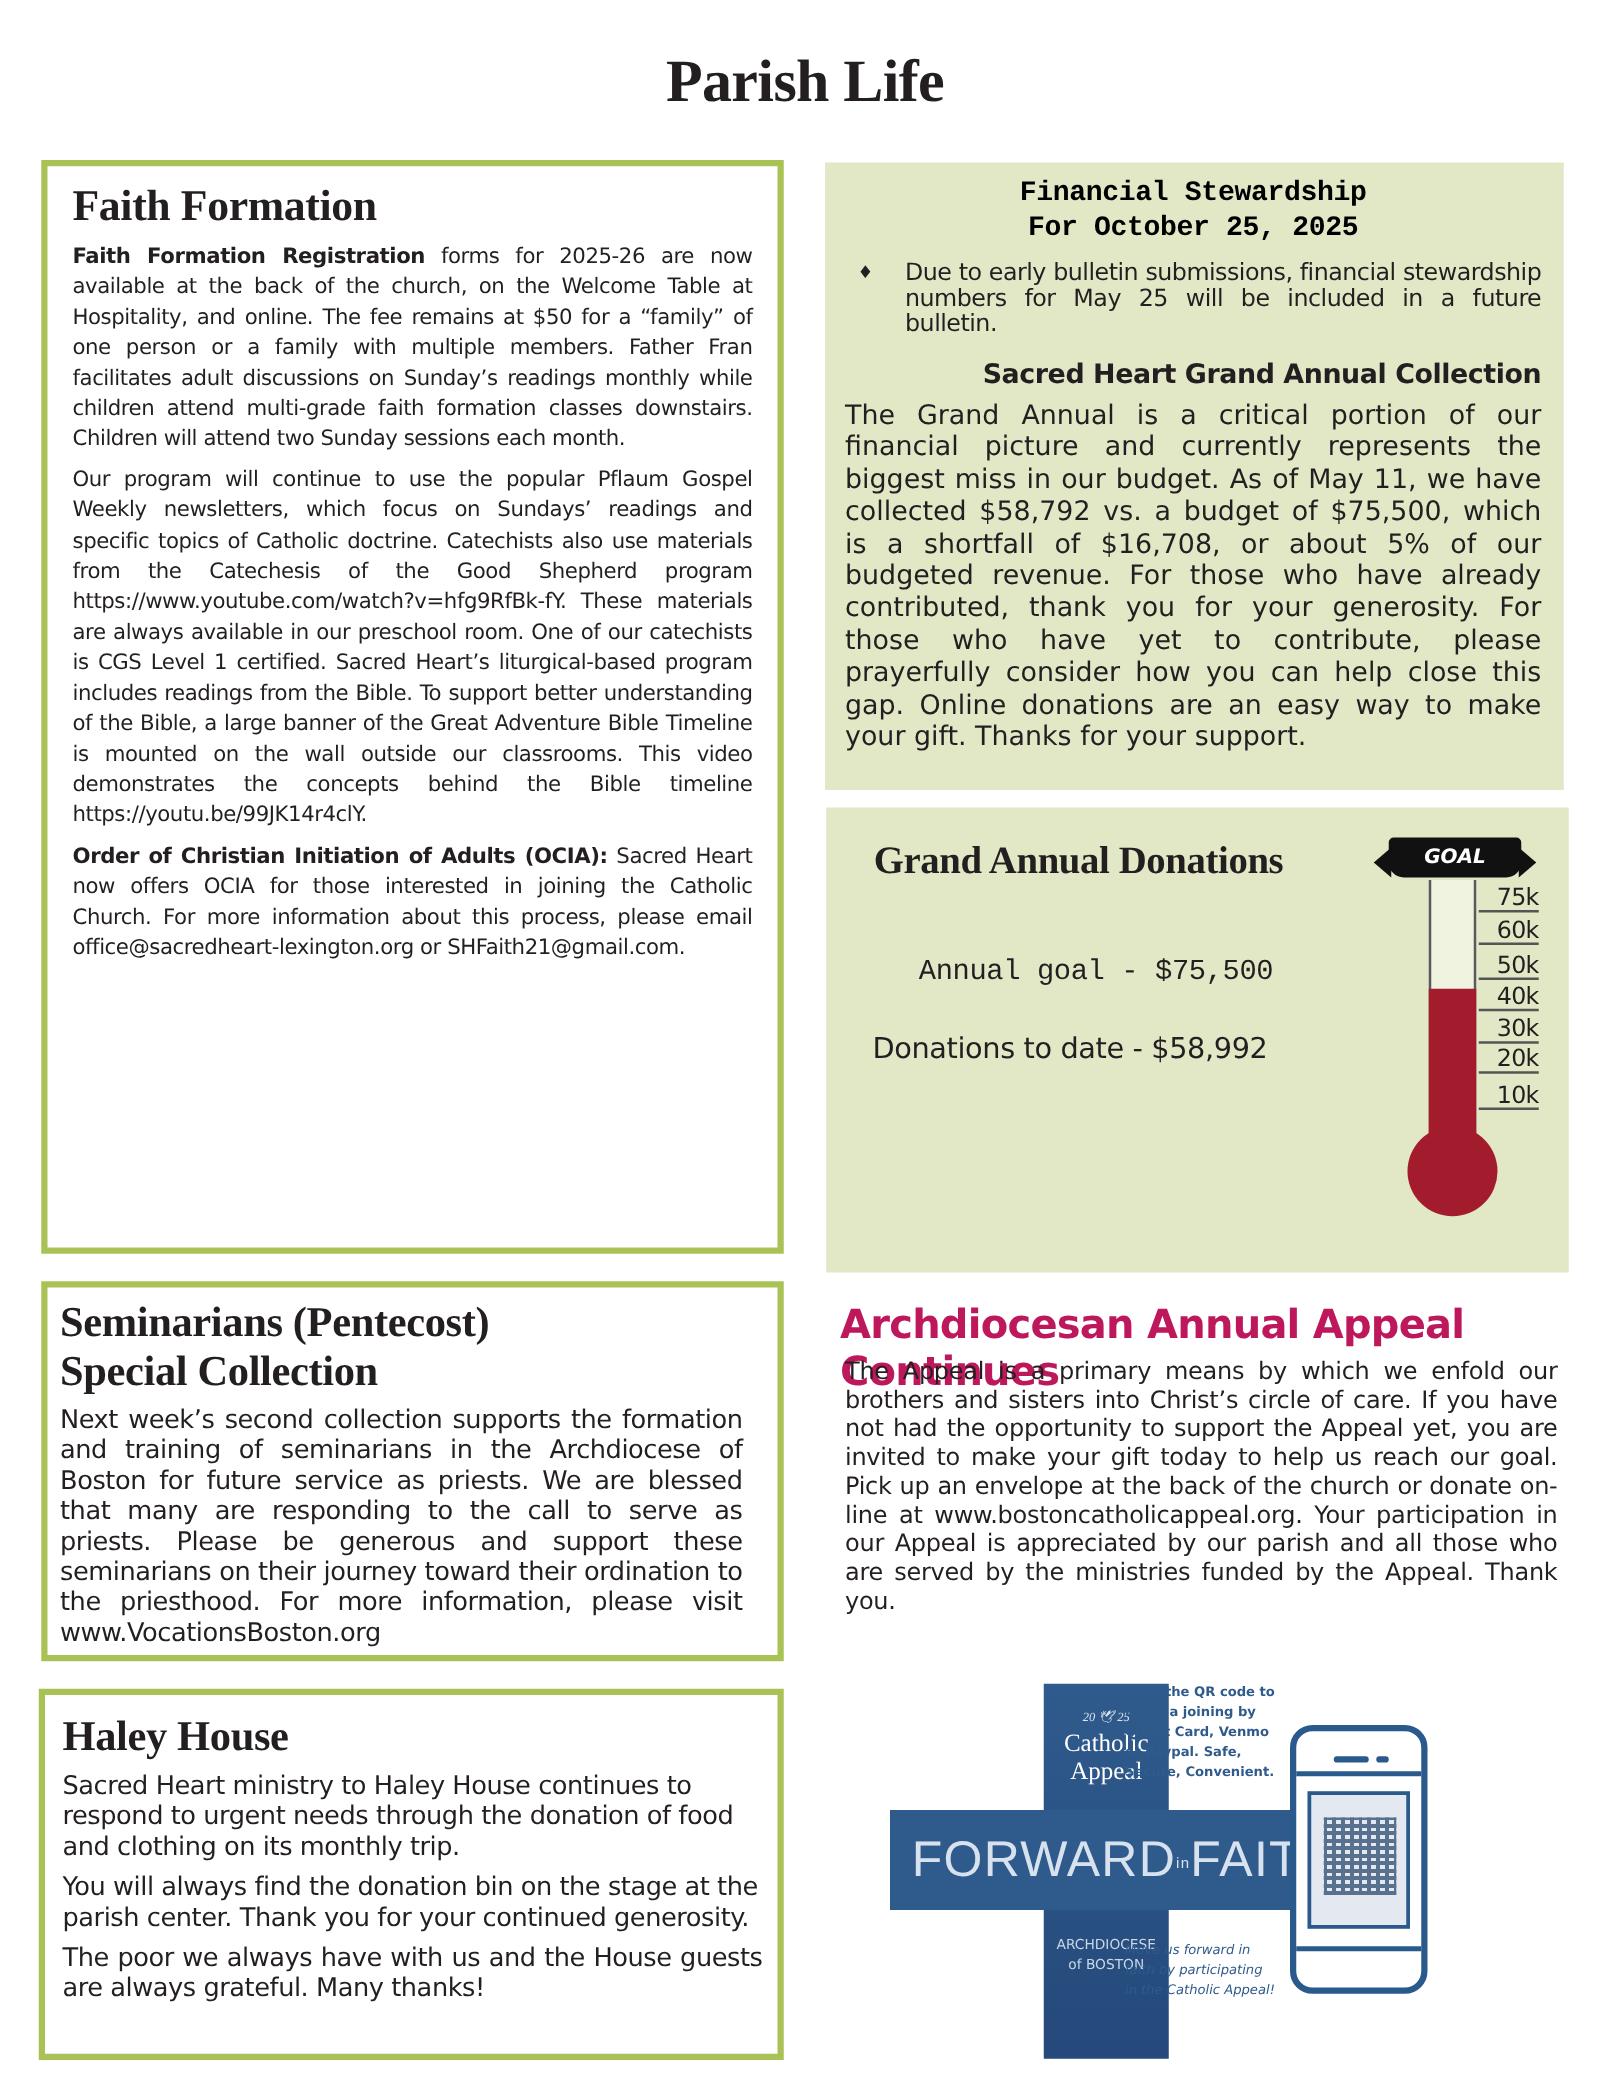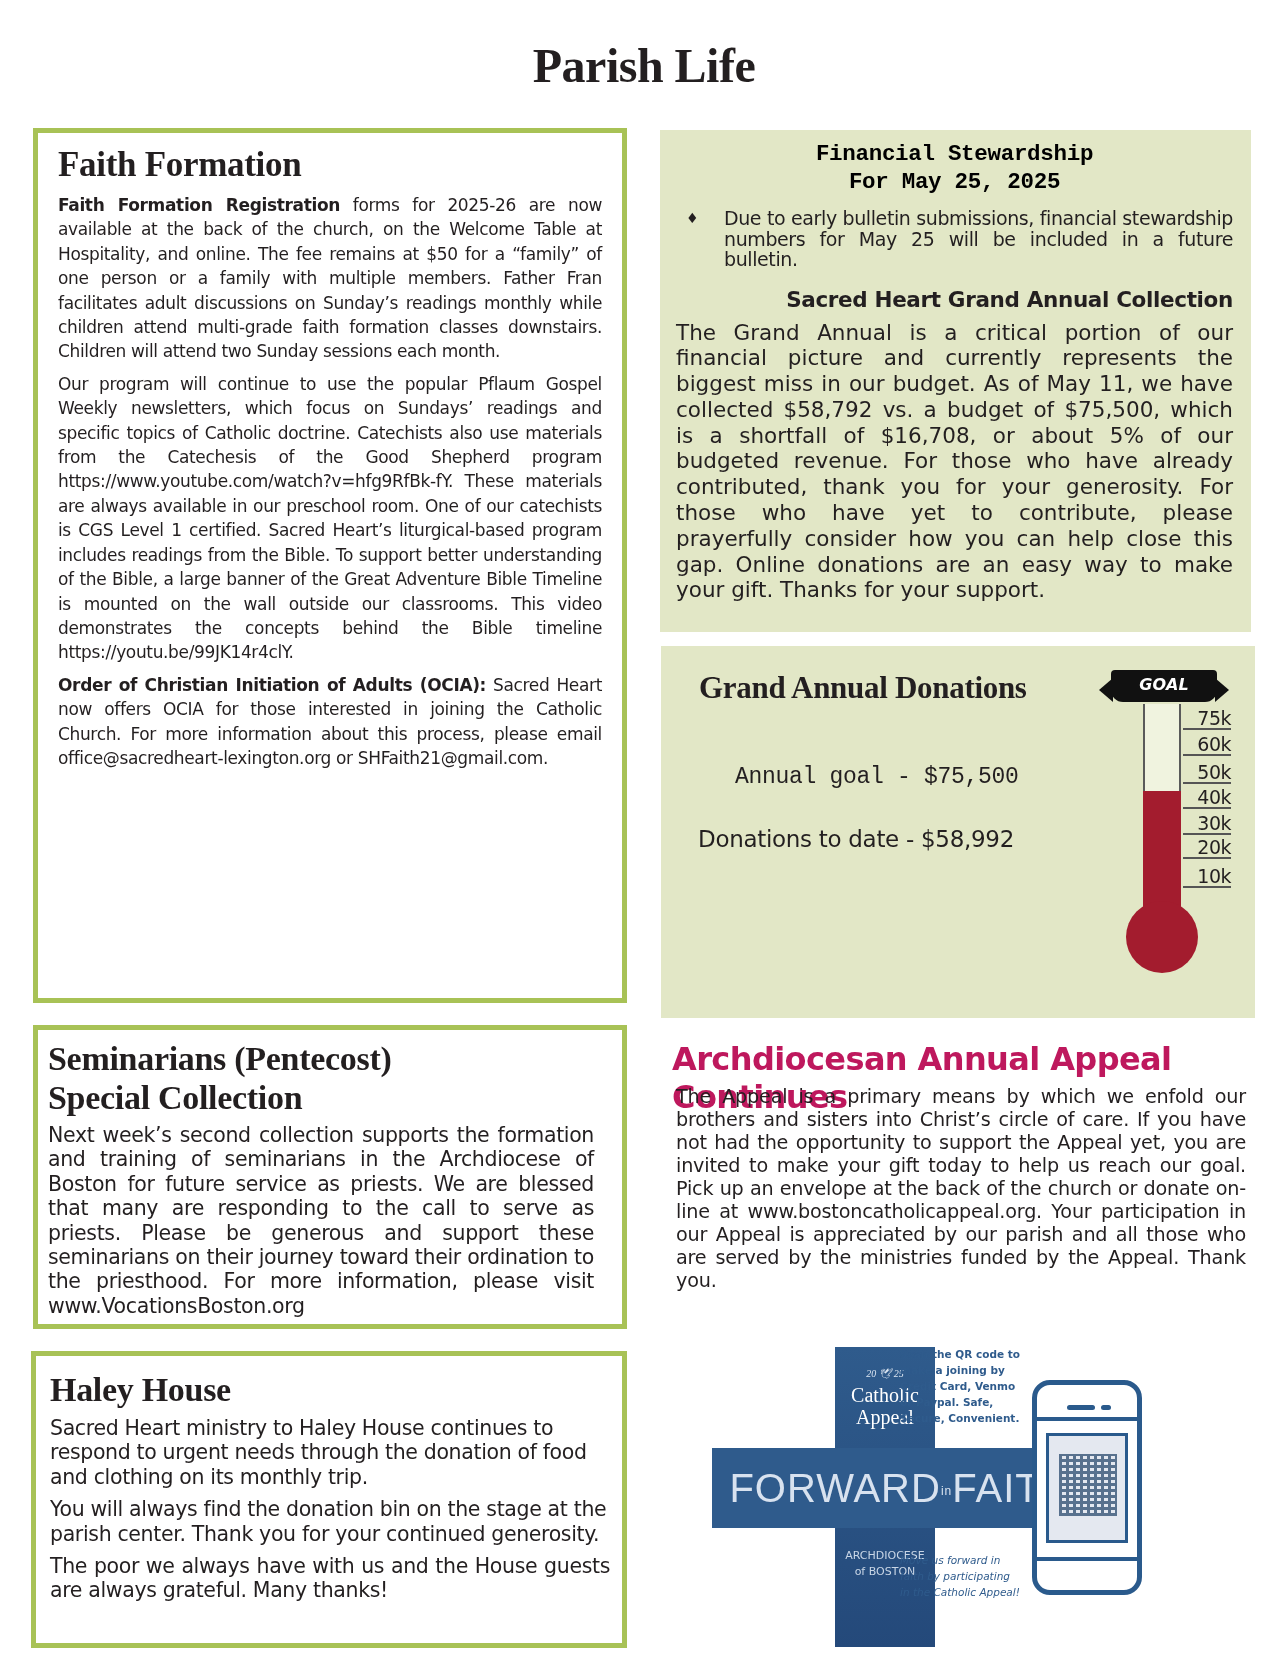--- a/index.html
+++ b/index.html
@@ -195,21 +195,21 @@
   <div class="body-text">
     <p>Sacred Heart ministry to Haley House continues to respond to urgent needs through the donation of food and clothing on its monthly trip.</p>
     <p>You will always find the donation bin on the stage at the parish center.  Thank you for your continued generosity.</p>
     <p class="just">The poor we always have with us and the House guests are always grateful.  Many thanks!</p>
   </div>
 </section>
 
 <section id="fin">
   <div class="fin-title">
     <div>Financial Stewardship</div>
-    <div>For May 25, 2025</div>
+    <div>For October 25, 2025</div>
   </div>
   <div class="fin-bullet">
     <span class="diamond">♦</span>
     <span class="txt">Due to early bulletin submissions, financial stewardship numbers for May 25 will be included in a future bulletin.</span>
   </div>
   <div class="fin-sub">Sacred Heart Grand Annual Collection</div>
   <div class="body-text">The Grand Annual is a critical portion of our financial picture and currently represents the biggest miss in our budget.  As of May 11, we have collected $58,792 vs. a budget of $75,500, which is a shortfall of $16,708, or about 5% of our budgeted revenue.  For those who have already contributed, thank you for your generosity.  For those who have yet to contribute, please prayerfully consider how you can help close this gap.  Online donations are an easy way to make your gift.  Thanks for your support.</div>
 </section>
 
 <section id="donations">

